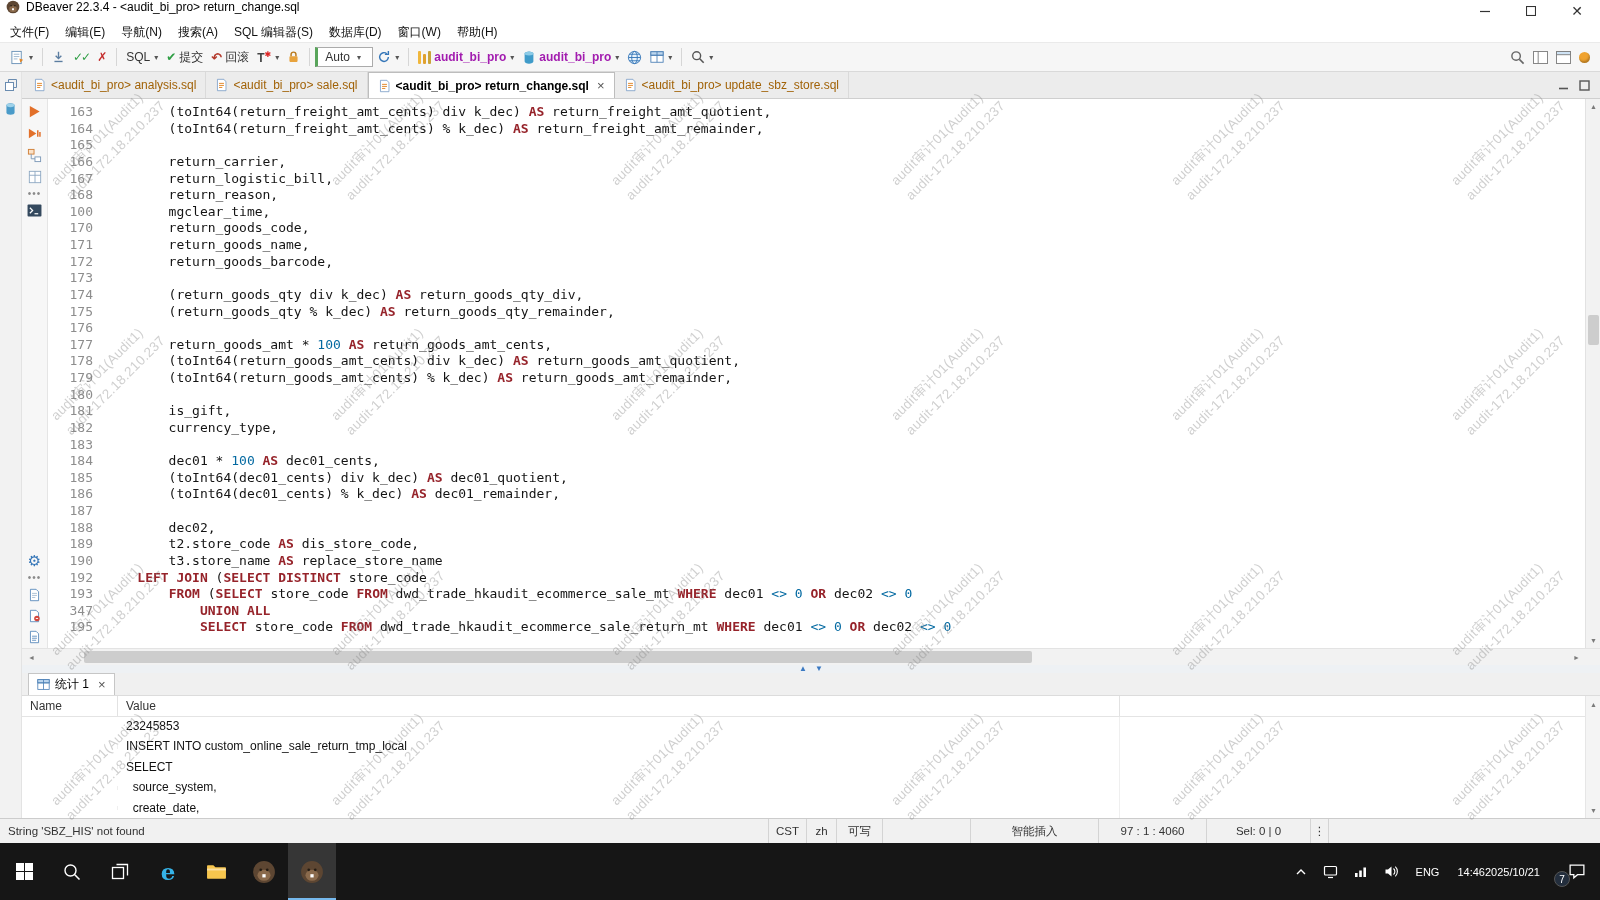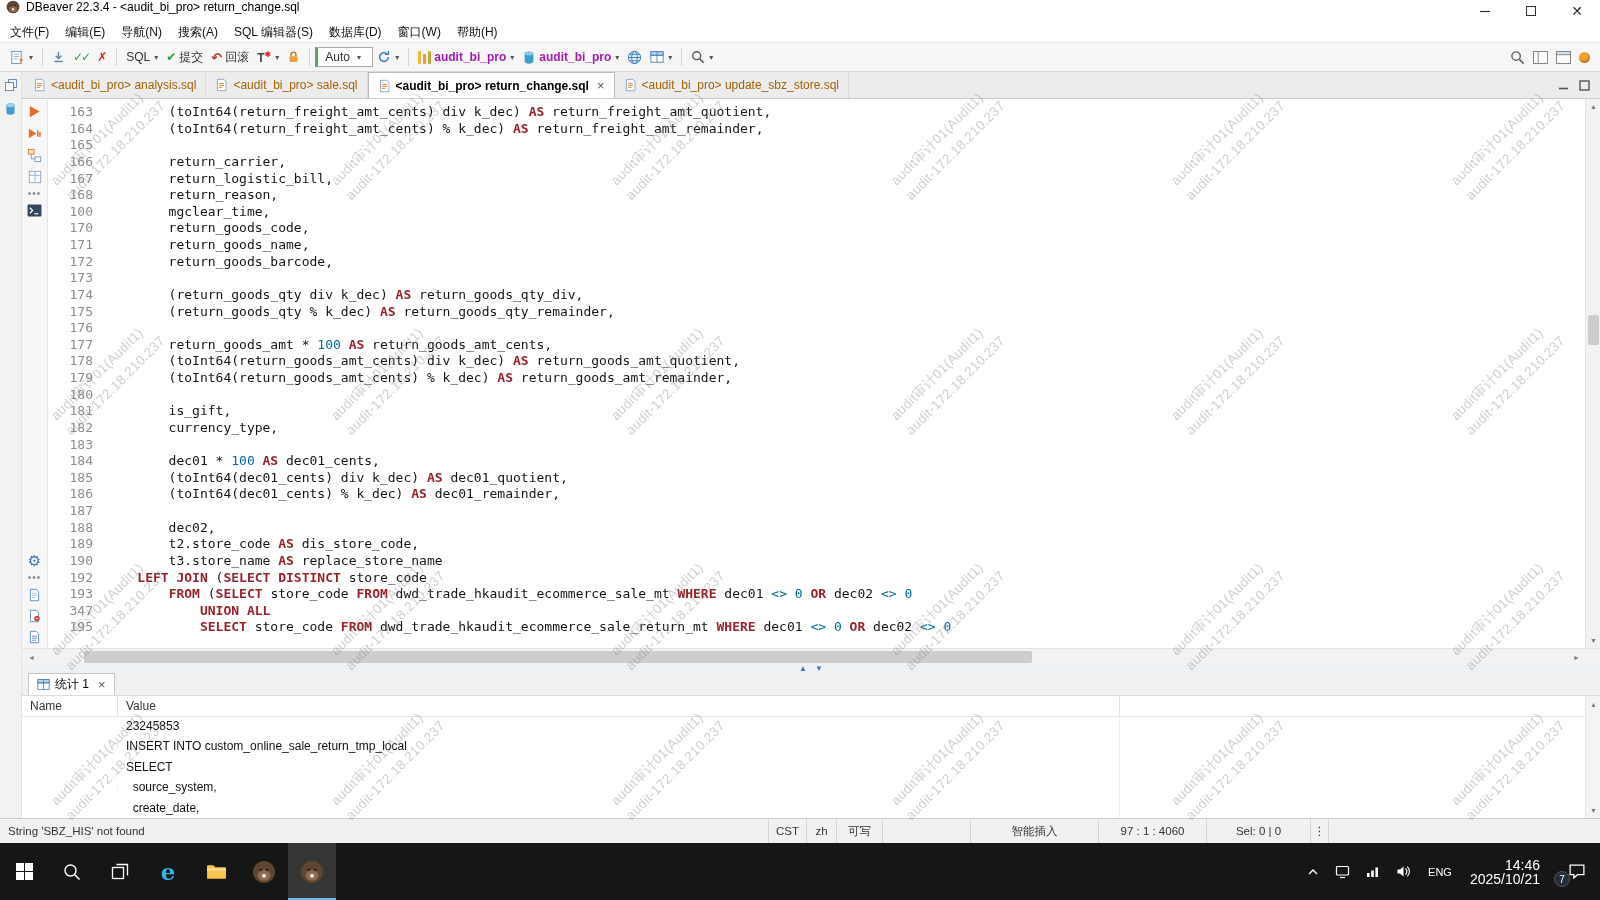--- a/index.html
+++ b/index.html
@@ -109,21 +109,21 @@
   .sb-msg { flex:1; display:flex; align-items:center; padding-left:8px; white-space:nowrap; }
   .sb-seg { display:flex; align-items:center; justify-content:center; border-left:1px solid #d4d4d4; white-space:nowrap; }
 
   
   .taskbar { height:57px; background:#161616; display:flex; align-items:stretch; color:#fff; }
   .tb-btn { width:48px; display:flex; align-items:center; justify-content:center; }
   .tb-btn.active { background:rgba(255,255,255,.14); box-shadow:inset 0 -2px 0 #76b9ed; }
   .ie-e { color:#35b3e7; font-size:23px; font-weight:bold; font-family:"DejaVu Serif",serif; }
   .tb-tray { margin-left:auto; display:flex; align-items:center; }
   .tray-item { display:flex; align-items:center; justify-content:center; padding:0 8px; height:100%; font-size:11px; }
-  .tb-clock { display:flex; flex-direction:column; align-items:flex-end; justify-content:center; font-size:14px;
+  .tb-clock { display:flex; flex-direction:row; align-items:flex-end; justify-content:center; font-size:11px;
               line-height:14px; padding:0 10px; }
   .tb-action { position:relative; padding:0 14px 0 18px; }
   .badge { position:absolute; left:4px; bottom:13px; width:16px; height:16px; border-radius:50%; background:#232e3d;
            color:#fff; font-size:10px; display:flex; align-items:center; justify-content:center; border:1px solid #555; }
 
   
   .wmlayer { position:absolute; inset:0; pointer-events:none; z-index:60; overflow:hidden; }
   .wm { position:absolute; width:210px; transform:rotate(-45deg); font-size:13.5px; line-height:21px;
         color:rgba(135,135,135,.40); white-space:nowrap; letter-spacing:.3px; }
 

